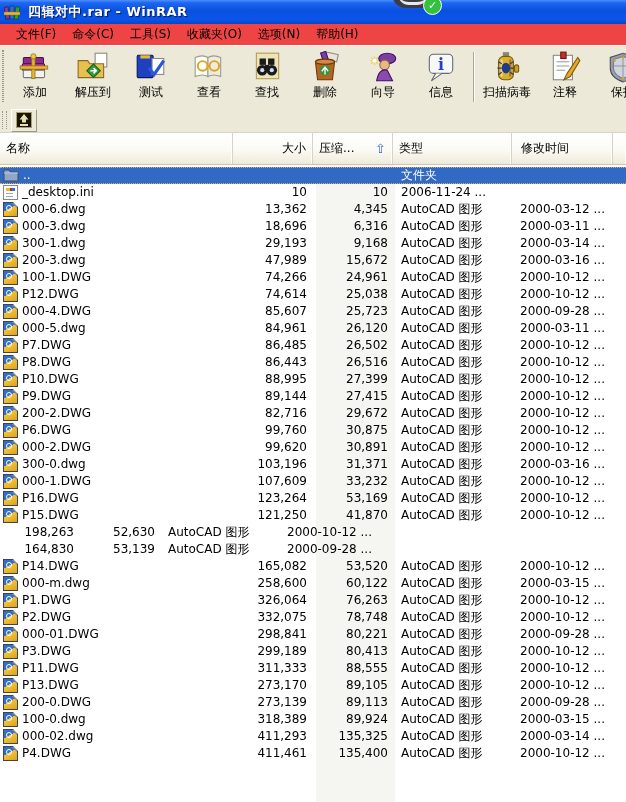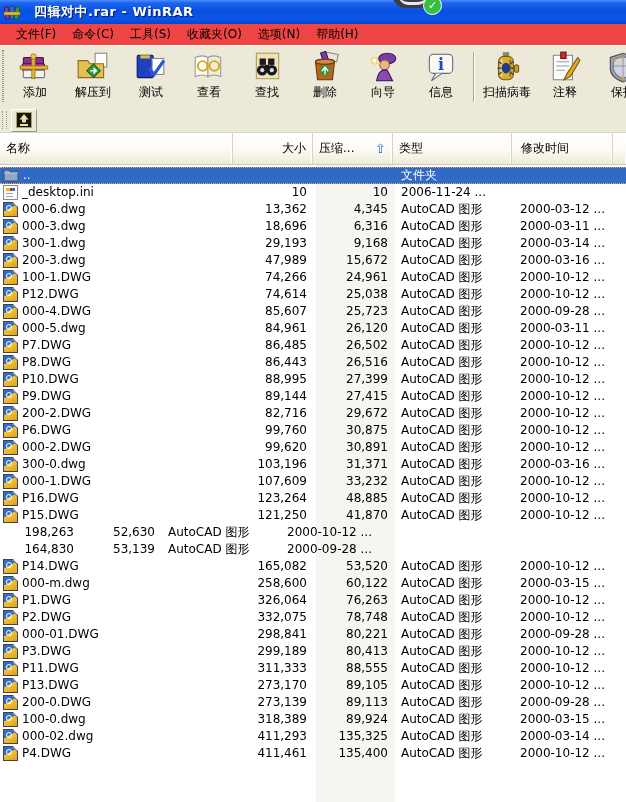--- a/index.html
+++ b/index.html
@@ -5,21 +5,21 @@
   html,body{margin:0;padding:0;}
   body{
     width:626px;height:802px;position:relative;overflow:hidden;
     font-family:"DejaVu Sans","Liberation Sans",sans-serif;
     font-size:12px;color:#000;background:#fff;
   }
   .window{width:626px;height:802px;position:relative;overflow:hidden;}
 
   
   .titlebar{
-    height:24px;display:flex;align-items:center;gap:14px;padding-left:4px;
+    height:24px;display:flex;align-items:center;gap:8px;padding-left:4px;
     background:linear-gradient(180deg,#4a90ff 0%,#1e66f0 12%,#0a50e0 45%,#0a55ea 80%,#0846c8 100%);
     position:relative;
   }
   .titlebar .title-text{
     color:#fff;font-weight:bold;font-size:13px;letter-spacing:.5px;
     text-shadow:1px 1px 1px rgba(0,0,40,.7);white-space:nowrap;
   }
   .title-logo{width:16px;height:16px;flex:none;display:block;}
 
   
@@ -545,21 +545,21 @@
             <div class="cell type" data-name="file-type">AutoCAD 图形</div>
             <div class="cell date" data-name="file-date">2000-10-12 ...</div>
           </div>
 
           <div class="row" data-name="table-row">
             <div class="cell name" data-name="file-name-cell">
               <span class="file-glyph" data-name="dwg-file-icon"></span>
               <span data-name="file-name">P16.DWG</span>
             </div>
             <div class="cell size" data-name="file-size">123,264</div>
-            <div class="cell packed" data-name="file-packed">48,885</div>
+            <div class="cell packed" data-name="file-packed">53,169</div>
             <div class="cell type" data-name="file-type">AutoCAD 图形</div>
             <div class="cell date" data-name="file-date">2000-10-12 ...</div>
           </div>
 
           <div class="row" data-name="table-row">
             <div class="cell name" data-name="file-name-cell">
               <span class="file-glyph" data-name="dwg-file-icon"></span>
               <span data-name="file-name">P15.DWG</span>
             </div>
             <div class="cell size" data-name="file-size">121,250</div>

